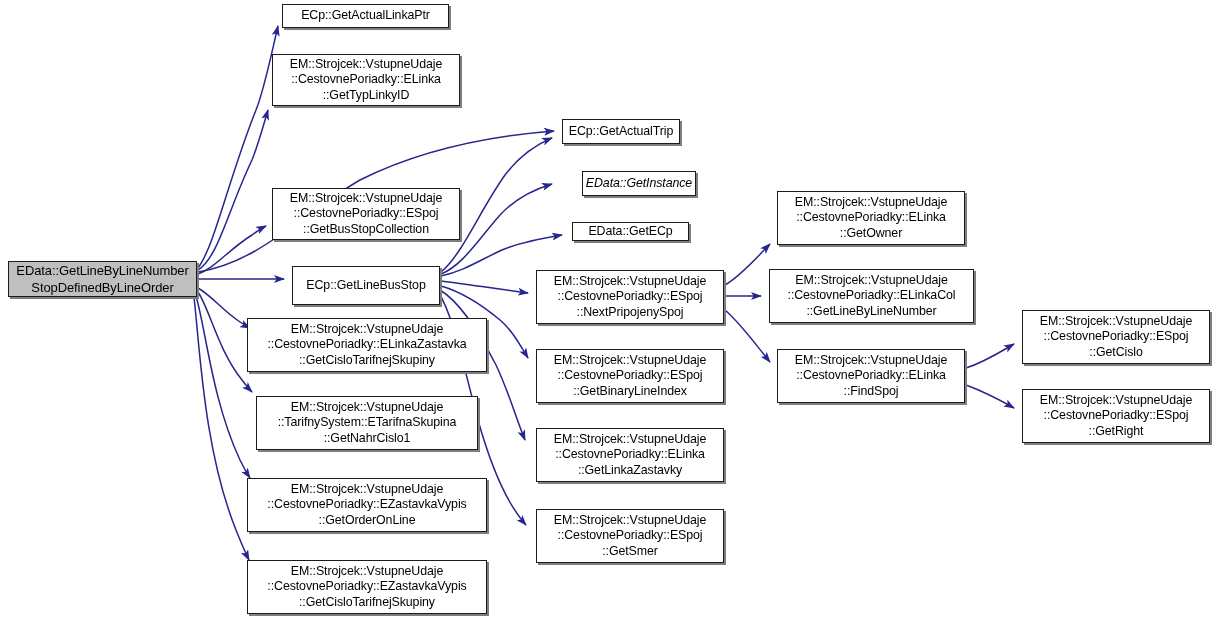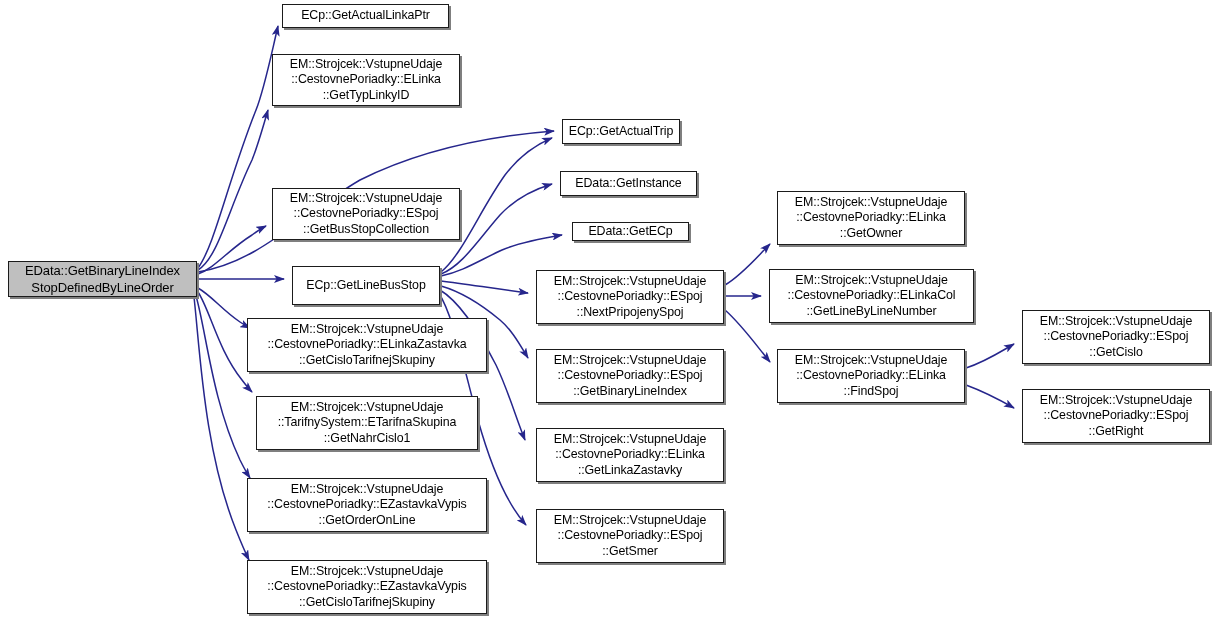--- a/index.html
+++ b/index.html
@@ -55,21 +55,21 @@
         <path d="M 440,290 C 460,302 478,330 496,365 C 508,390 516,418 525,440" fill="none" stroke="#26268c" stroke-width="1.5" marker-end="url(#arrow)"></path>
         <path d="M 438,292 C 452,312 462,360 478,420 C 492,470 508,505 526,525" fill="none" stroke="#26268c" stroke-width="1.5" marker-end="url(#arrow)"></path>
         <path d="M 725,285 C 742,275 756,258 770,244" fill="none" stroke="#26268c" stroke-width="1.5" marker-end="url(#arrow)"></path>
         <path d="M 725,296 L 761,296" fill="none" stroke="#26268c" stroke-width="1.5" marker-end="url(#arrow)"></path>
         <path d="M 725,310 C 742,325 756,345 770,362" fill="none" stroke="#26268c" stroke-width="1.5" marker-end="url(#arrow)"></path>
         <path d="M 966,368 C 985,362 1000,352 1014,344" fill="none" stroke="#26268c" stroke-width="1.5" marker-end="url(#arrow)"></path>
         <path d="M 966,385 C 985,392 1000,400 1014,408" fill="none" stroke="#26268c" stroke-width="1.5" marker-end="url(#arrow)"></path>
       </g>
   </svg>
   <div id="node-layer">
-      <div class="node root" style="left: 8px; top: 261px; width: 189px; height: 36px;">EData::GetBinaryLineIndex
+      <div class="node root" style="left: 8px; top: 261px; width: 189px; height: 36px;">EData::GetLineByLineNumber
 StopDefinedByLineOrder</div>
       <div class="node" style="left: 282px; top: 4px; width: 167px; height: 24px;">ECp::GetActualLinkaPtr</div>
       <div class="node" style="left: 272px; top: 54px; width: 188px; height: 52px;">EM::Strojcek::VstupneUdaje
 ::CestovnePoriadky::ELinka
 ::GetTypLinkyID</div>
       <div class="node" style="left: 272px; top: 188px; width: 188px; height: 52px;">EM::Strojcek::VstupneUdaje
 ::CestovnePoriadky::ESpoj
 ::GetBusStopCollection</div>
       <div class="node" style="left: 292px; top: 266px; width: 148px; height: 39px;">ECp::GetLineBusStop</div>
       <div class="node" style="left: 247px; top: 318px; width: 240px; height: 54px;">EM::Strojcek::VstupneUdaje
@@ -78,21 +78,21 @@
       <div class="node" style="left: 256px; top: 396px; width: 222px; height: 54px;">EM::Strojcek::VstupneUdaje
 ::TarifnySystem::ETarifnaSkupina
 ::GetNahrCislo1</div>
       <div class="node" style="left: 247px; top: 478px; width: 240px; height: 54px;">EM::Strojcek::VstupneUdaje
 ::CestovnePoriadky::EZastavkaVypis
 ::GetOrderOnLine</div>
       <div class="node" style="left: 247px; top: 560px; width: 240px; height: 54px;">EM::Strojcek::VstupneUdaje
 ::CestovnePoriadky::EZastavkaVypis
 ::GetCisloTarifnejSkupiny</div>
       <div class="node" style="left: 562px; top: 119px; width: 118px; height: 25px;">ECp::GetActualTrip</div>
-      <div class="node" style="left: 560px; top: 171px; width: 137px; height: 25px;">EData::GetInstance</div>
+      <div class="node" style="left: 582px; top: 171px; width: 114px; height: 25px; font-style: italic;">EData::GetInstance</div>
       <div class="node" style="left: 572px; top: 222px; width: 117px; height: 19px;">EData::GetECp</div>
       <div class="node" style="left: 536px; top: 270px; width: 188px; height: 54px;">EM::Strojcek::VstupneUdaje
 ::CestovnePoriadky::ESpoj
 ::NextPripojenySpoj</div>
       <div class="node" style="left: 536px; top: 349px; width: 188px; height: 54px;">EM::Strojcek::VstupneUdaje
 ::CestovnePoriadky::ESpoj
 ::GetBinaryLineIndex</div>
       <div class="node" style="left: 536px; top: 428px; width: 188px; height: 54px;">EM::Strojcek::VstupneUdaje
 ::CestovnePoriadky::ELinka
 ::GetLinkaZastavky</div>

